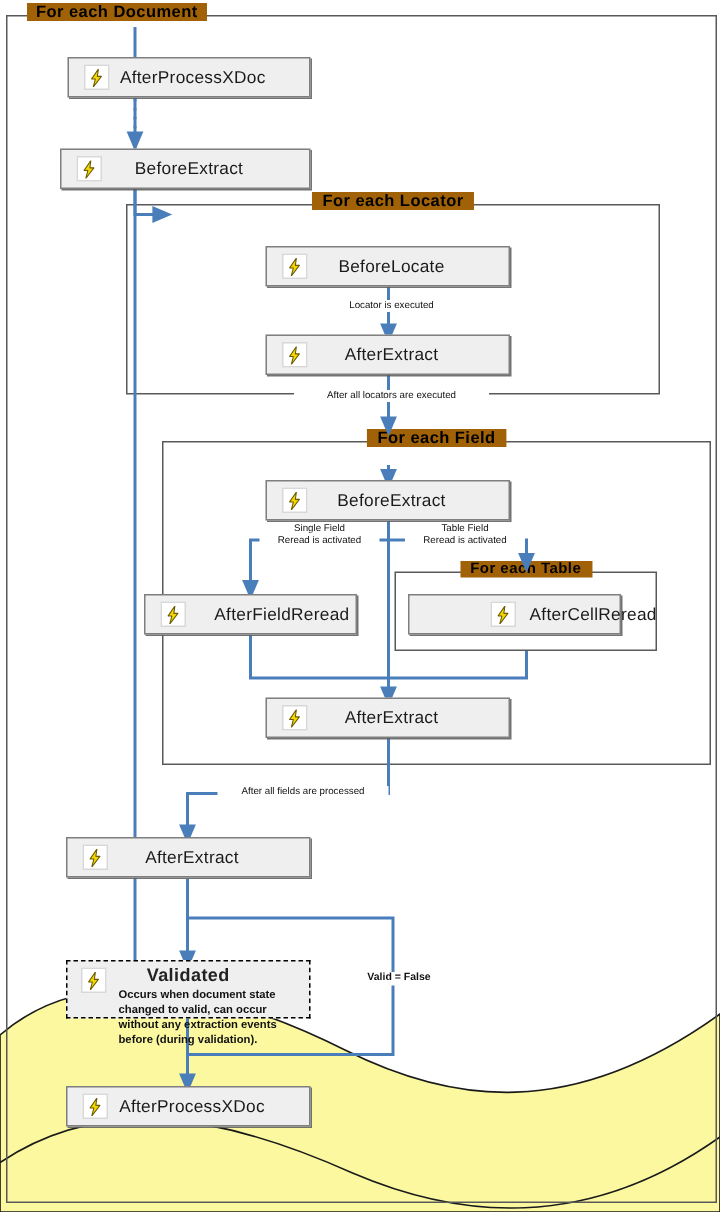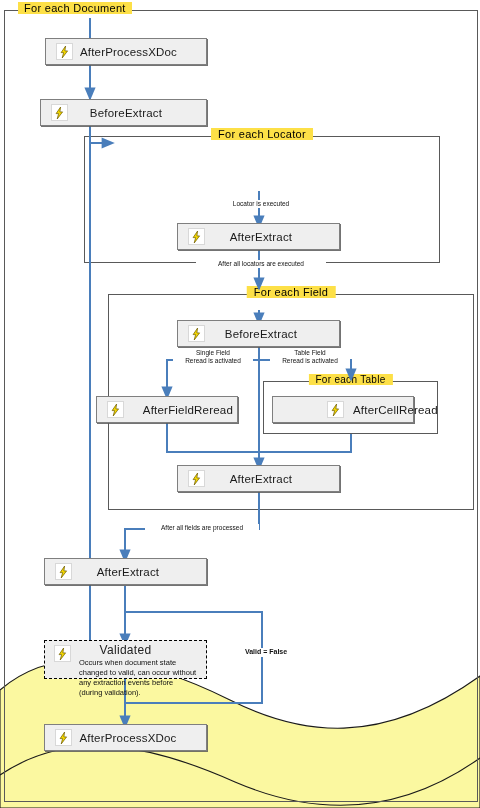--- a/index.html
+++ b/index.html
@@ -14,40 +14,40 @@
 
   
   #links{position:absolute;left:0;top:0;width:480px;height:808px;z-index:3;
          pointer-events:none;}
 
   
   .group{position:absolute;z-index:2;}
   .group .gbox{position:absolute;left:0;top:0;width:100%;height:100%;
                box-sizing:border-box;}
   .group .glabel{position:absolute;top:-8px;left:50%;transform:translateX(-50%);
-                 background:#fde047;padding:0 7px;font-size:11px;font-weight:normal;
+                 background:#a16207;padding:0 7px;font-size:11px;font-weight:bold;
                  color:#000;white-space:nowrap;letter-spacing:.3px;z-index:4;}
   .group.outer .glabel{left:14px;transform:none;padding:0 6px;}
 
   
   .node{position:absolute;z-index:5;box-sizing:border-box;
         background:#efefef;border:1px solid #7f7f7f;
         box-shadow:1px 1px 0 0 rgba(90,90,90,.85);
         display:flex;align-items:center;}
   .node .bolt{width:15px;height:15px;flex:0 0 15px;margin-left:10px;
               background:#ffffff;border:1px solid #d8d8d8;
               display:flex;align-items:center;justify-content:center;}
   .node .bolt svg{display:block;}
   .node .nlabel{flex:1;text-align:center;font-size:11.5px;color:#1a1a1a;
                 padding-right:22px;white-space:nowrap;letter-spacing:.2px;}
   .node.left-label .nlabel{text-align:right;padding-left:9px;padding-right:4px;}
 
   .node.dashed{background:#efefef;border:1px dashed #000;box-shadow:none;
                display:block;padding:0;}
-  .node.dashed .inner{position:relative;height:100%;}
+  .node.dashed .inner{position:relative;height:100%;font-weight:bold;}
   .node.dashed .bolt{position:absolute;left:0;top:4px;margin-left:9px;}
   .node.dashed .vtitle{text-align:center;font-size:12px;color:#222;
                        padding-top:2px;letter-spacing:.3px;}
   .node.dashed .vdesc{font-size:7.5px;line-height:1.32;color:#111;
                       padding:1px 9px 0 34px;text-align:left;}
 
   
   .elabel{position:absolute;z-index:6;font-size:6.5px;color:#111;
           background:#ffffff;line-height:1.25;text-align:center;
           white-space:nowrap;padding:0 2px;}
@@ -153,20 +153,28 @@
 
   <div class="node" style="left:40px;top:99px;width:167px;height:27px;">
     <span class="bolt">
       <svg width="11" height="12" viewBox="0 0 11 12">
           <path d="M6.6,0 L2.1,6.6 L4.6,6.6 L3.2,12 L8.6,4.9 L5.9,4.9 Z" fill="#f5d800" stroke="#6b5a00" stroke-width=".7" stroke-linejoin="round"></path>
         </svg>
     </span>
     <span class="nlabel">BeforeExtract</span>
   </div>
 
+  <div class="node" style="left:177px;top:164px;width:163px;height:27px;">
+    <span class="bolt">
+      <svg width="11" height="12" viewBox="0 0 11 12">
+          <path d="M6.6,0 L2.1,6.6 L4.6,6.6 L3.2,12 L8.6,4.9 L5.9,4.9 Z" fill="#f5d800" stroke="#6b5a00" stroke-width=".7" stroke-linejoin="round"></path>
+        </svg>
+    </span>
+    <span class="nlabel">BeforeLocate</span>
+  </div>
 
   <div class="node" style="left:177px;top:223px;width:163px;height:27px;">
     <span class="bolt">
       <svg width="11" height="12" viewBox="0 0 11 12">
           <path d="M6.6,0 L2.1,6.6 L4.6,6.6 L3.2,12 L8.6,4.9 L5.9,4.9 Z" fill="#f5d800" stroke="#6b5a00" stroke-width=".7" stroke-linejoin="round"></path>
         </svg>
     </span>
     <span class="nlabel">AfterExtract</span>
   </div>
 

